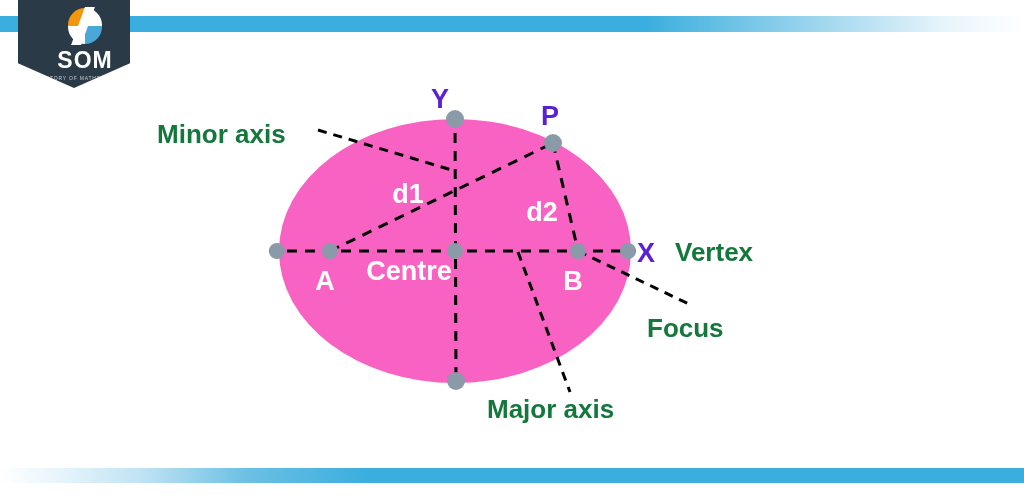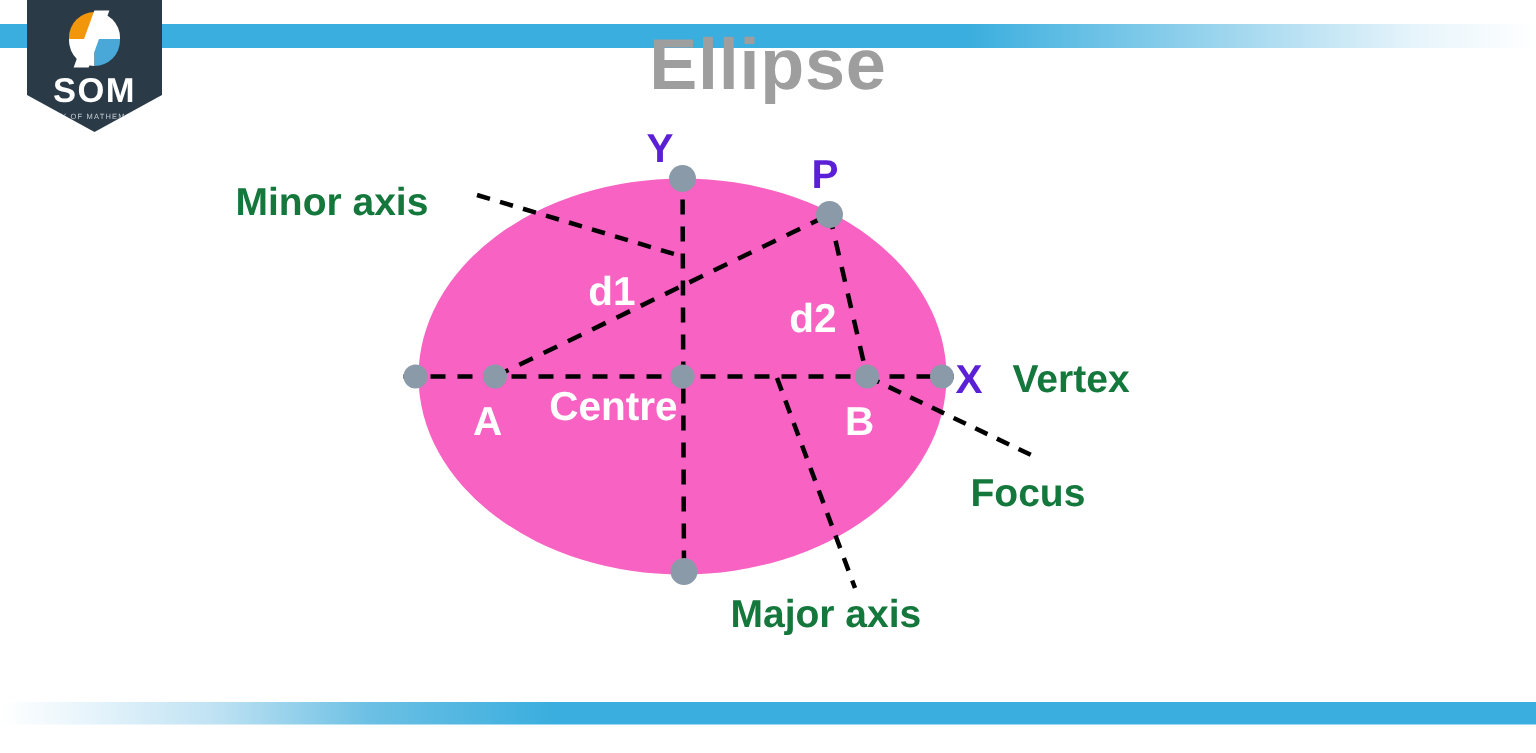--- a/index.html
+++ b/index.html
@@ -41,20 +41,21 @@
     position: absolute;
     left: 18px;
     top: 0;
     width: 90px;
     height: 88px;
     background: #2b3a47;
     clip-path: polygon(0 0, 100% 0, 100% 72%, 50% 100%, 0 72%);
     display: flex;
     flex-direction: column;
     align-items: center;
+    padding-left: 22px;
   }
   .logo-mark {
     position: relative;
     width: 34px;
     height: 36px;
     margin-top: 8px;
   }
   .lm-orange {
     position: absolute;
     left: 0; top: 0;
@@ -145,21 +146,20 @@
       <div class="lm-orange"></div>
       <div class="lm-tr"></div>
       <div class="lm-bl"></div>
       <div class="lm-blue"></div>
       <div class="lm-slash"></div>
     </div>
     <div class="logo-word">SOM</div>
     <div class="logo-tagline">STORY OF MATHEMATICS</div>
   </div>
 
-  <div class="title">Ellipse</div>
 
   <svg class="diagram" viewBox="0 0 1024 502">
 
     <ellipse cx="455" cy="251" rx="176" ry="132" fill="#f762c3"></ellipse>
 
     <line x1="269" y1="251" x2="636" y2="251" stroke="#000" stroke-width="3" stroke-dasharray="10,8"></line>
 
     <line x1="455" y1="115" x2="456" y2="385" stroke="#000" stroke-width="3" stroke-dasharray="10,8"></line>
 
     <line x1="330" y1="251" x2="553" y2="143" stroke="#000" stroke-width="3" stroke-dasharray="10,8"></line>

